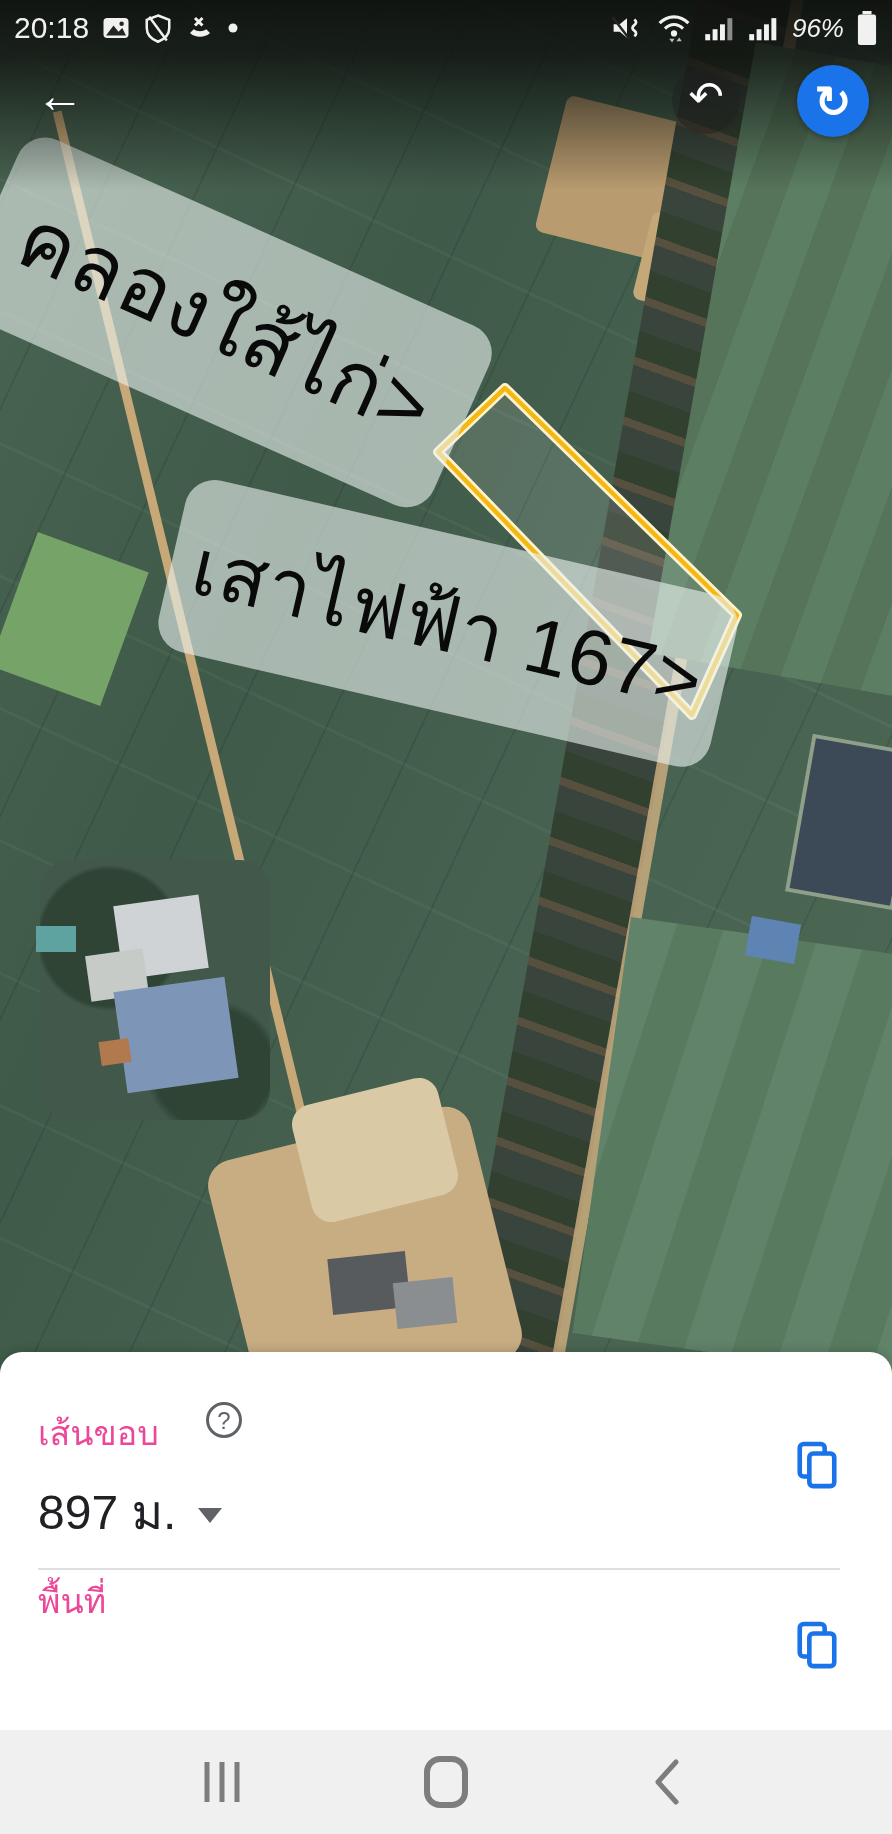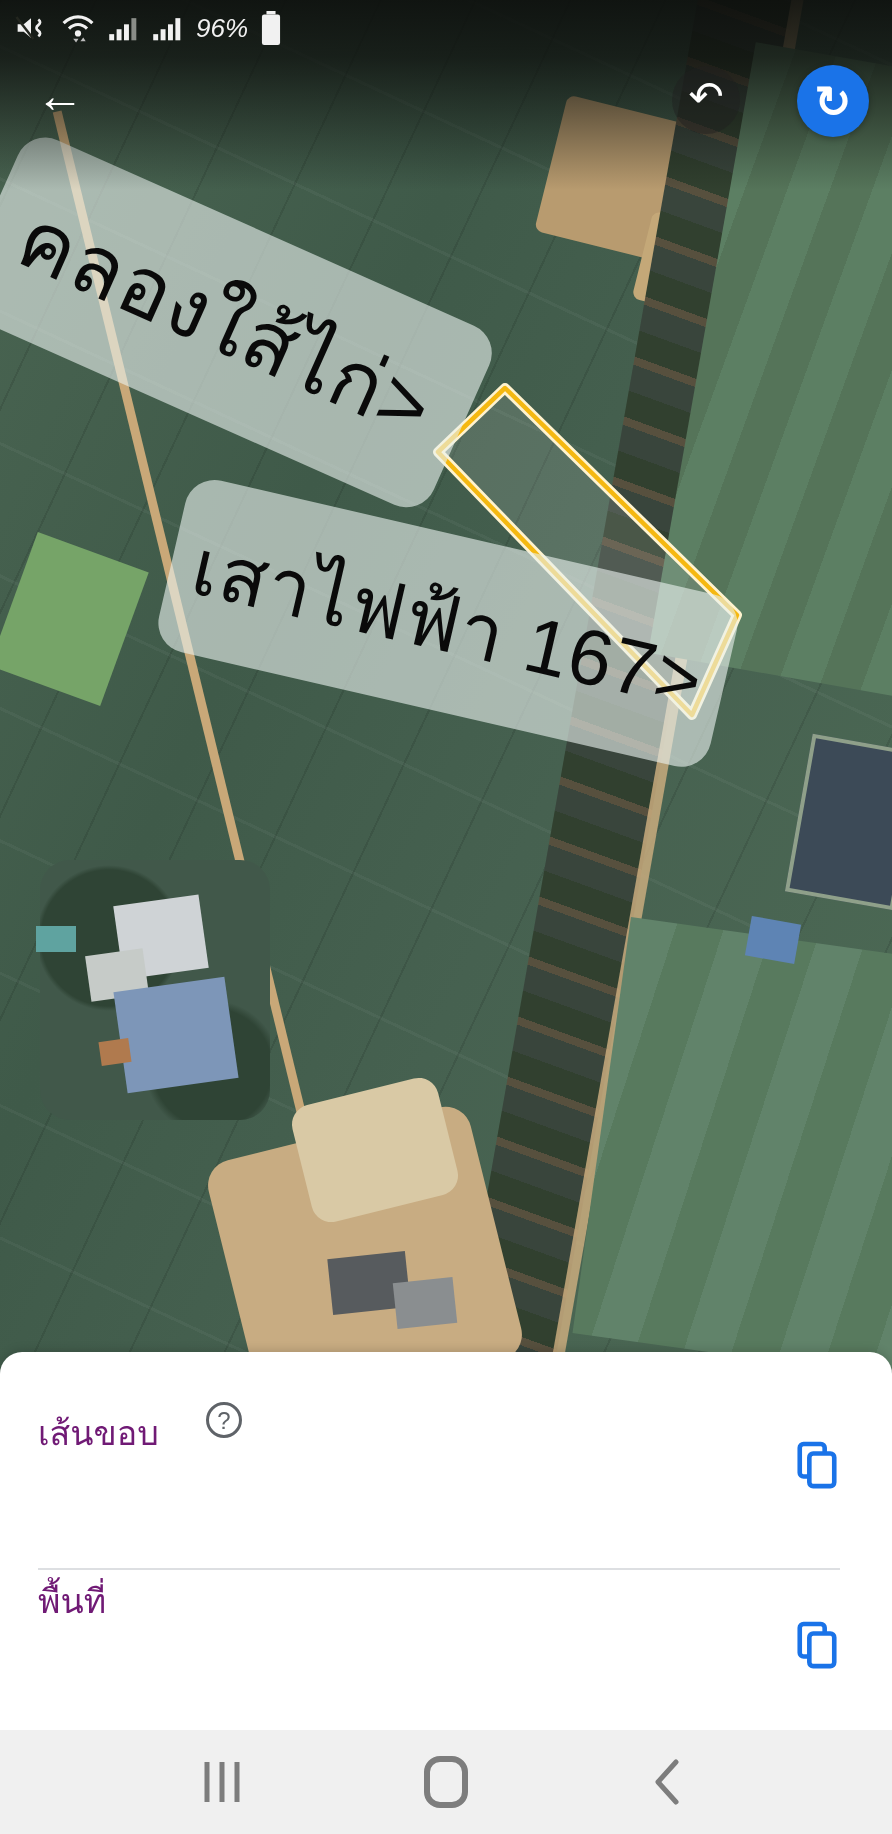--- a/index.html
+++ b/index.html
@@ -43,21 +43,21 @@
   .h-title { position:absolute; left:134px; top:8px; color:#fff; font-size:40px; }
   .undo-btn { position:absolute; left:672px; top:4px; width:68px; height:68px; border-radius:50%;
               background:rgba(30,32,30,0.45); color:#fff; font-size:42px; text-align:center; line-height:62px; }
   .refresh-btn { position:absolute; left:797px; top:3px; width:72px; height:72px; border-radius:50%;
                  background:#1A73E8; display:flex; align-items:center; justify-content:center;
                  color:#fff; font-size:44px; font-weight:bold; box-shadow:0 2px 6px rgba(0,0,0,0.3); }
 
   
   .sheet { position:absolute; left:0; top:1352px; width:100%; height:378px; background:#fff;
            border-radius:22px 22px 0 0; z-index:40; box-shadow:0 -2px 10px rgba(0,0,0,0.15); }
-  .row-label { position:absolute; left:38px; color:#701a75; font-size:34px; }
+  .row-label { position:absolute; left:38px; color:#ec4899; font-size:34px; }
   .perim-label { top:54px; }
   .area-label  { top:222px; }
   .help { position:absolute; left:206px; top:50px; width:36px; height:36px; border:3px solid #5F6368;
           border-radius:50%; color:#5F6368; font-size:24px; text-align:center; line-height:32px; }
   .value { position:absolute; left:38px; color:#202124; font-size:48px; display:flex; align-items:center; gap:22px; }
   .perim-value { top:122px; }
   .area-value  { top:280px; }
   .caret { width:0; height:0; border-left:12px solid transparent; border-right:12px solid transparent;
            border-top:15px solid #5F6368; margin-top:6px; }
   .divider { position:absolute; left:38px; top:216px; width:802px; height:2px; background:#DDDFE2; }
@@ -116,20 +116,40 @@
     </div>
     <div class="map-label lab2">
       <span>เสาไฟฟ้า 167&gt;</span>
     </div>
 
     <div class="scrim-top"></div>
   </div>
 
   <div class="status">
     <div class="st-group">
+      <span class="st-time">20:18</span>
+      <svg class="sicon" width="30" height="30" viewBox="0 0 24 24">
+        <rect x="2" y="4" width="20" height="16" rx="3" fill="#f1f1f1"></rect>
+        <path d="M4 18 L10 10 L14 15 L17 12 L20 18 Z" fill="#23261f"></path>
+        <circle cx="16.5" cy="8.5" r="1.8" fill="#23261f"></circle>
+      </svg>
+      <svg class="sicon" width="30" height="30" viewBox="0 0 24 24">
+        <path d="M12 2 L21 5.5 V12 C21 17.5 17.2 21 12 23 C6.8 21 3 17.5 3 12 V5.5 Z" fill="none" stroke="#f1f1f1" stroke-width="2"></path>
+        <line x1="5" y1="3" x2="19" y2="22" stroke="#f1f1f1" stroke-width="2"></line>
+      </svg>
+      <svg class="sicon" width="30" height="30" viewBox="0 0 24 24">
+        <path d="M4 16 C8 20 16 20 20 16 L17 13 C14.5 15 9.5 15 7 13 Z" fill="#f1f1f1"></path>
+        <path d="M8 4 L14 10 M14 4 L8 10" stroke="#f1f1f1" stroke-width="2.4"></path>
+        <path d="M14 10 L14 6 M14 10 L10 10" stroke="#f1f1f1" stroke-width="0"></path>
+      </svg>
+      <svg class="sicon" width="12" height="12" viewBox="0 0 12 12">
+        <circle cx="6" cy="6" r="4.5" fill="#f1f1f1"></circle>
+      </svg>
+    </div>
+    <div class="st-group">
       <svg class="sicon" width="34" height="30" viewBox="0 0 28 24">
         <path d="M3 9 H8 L14 4 V20 L8 15 H3 Z" fill="#f1f1f1"></path>
         <line x1="2" y1="3" x2="16" y2="21" stroke="#23261f" stroke-width="2"></line>
         <path d="M20 5 q3 2.3 0 4.6 q-3 2.3 0 4.6 q3 2.3 0 4.6" fill="none" stroke="#f1f1f1" stroke-width="2.2"></path>
       </svg>
       <svg class="sicon" width="36" height="32" viewBox="0 0 30 26">
         <path d="M3 9 C10 2 20 2 27 9" fill="none" stroke="#f1f1f1" stroke-width="2.6"></path>
         <path d="M7.5 13.5 C12 9 18 9 22.5 13.5" fill="none" stroke="#f1f1f1" stroke-width="2.6"></path>
         <circle cx="15" cy="17.5" r="2.6" fill="#f1f1f1"></circle>
         <path d="M11 22 l2.4 3 2-3 Z" fill="#bdbdbd"></path>
@@ -165,20 +185,24 @@
     <div class="refresh-btn">
       <span>↻</span>
     </div>
   </div>
 
   <div class="sheet">
     <div class="row-label perim-label">เส้นขอบ</div>
     <div class="help">
       <span>?</span>
     </div>
+    <div class="value perim-value">
+      <span>897 ม.</span>
+      <span class="caret"></span>
+    </div>
     <svg class="copy-btn copy1" viewBox="0 0 24 26">
       <rect x="3" y="1.5" width="13" height="17" rx="2" fill="none" stroke="#1A73E8" stroke-width="2.4"></rect>
       <rect x="8" y="6.5" width="13" height="17" rx="2" fill="#ffffff" stroke="#1A73E8" stroke-width="2.4"></rect>
     </svg>
 
     <div class="divider"></div>
 
     <div class="row-label area-label">พื้นที่</div>
     <svg class="copy-btn copy2" viewBox="0 0 24 26">
       <rect x="3" y="1.5" width="13" height="17" rx="2" fill="none" stroke="#1A73E8" stroke-width="2.4"></rect>

